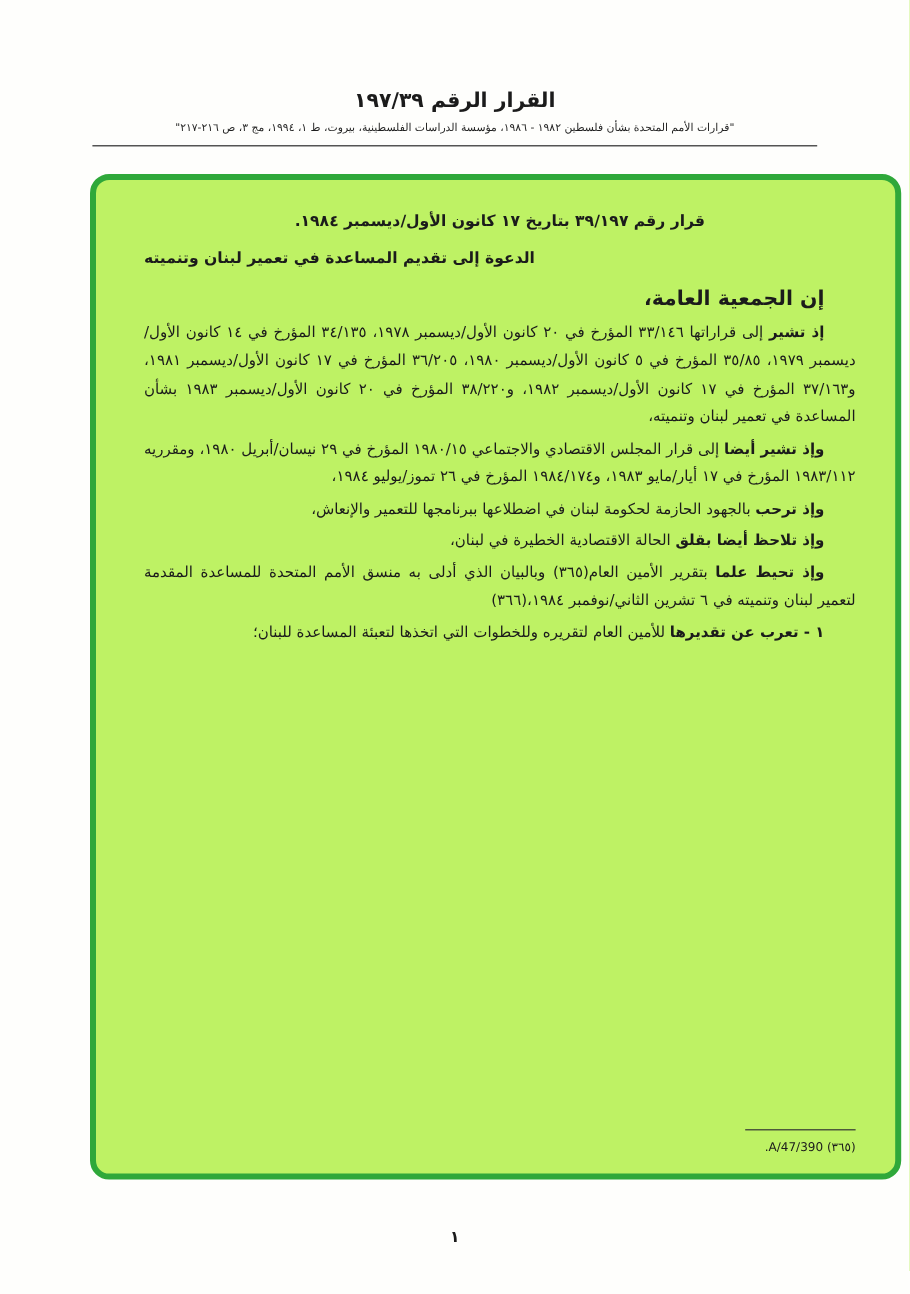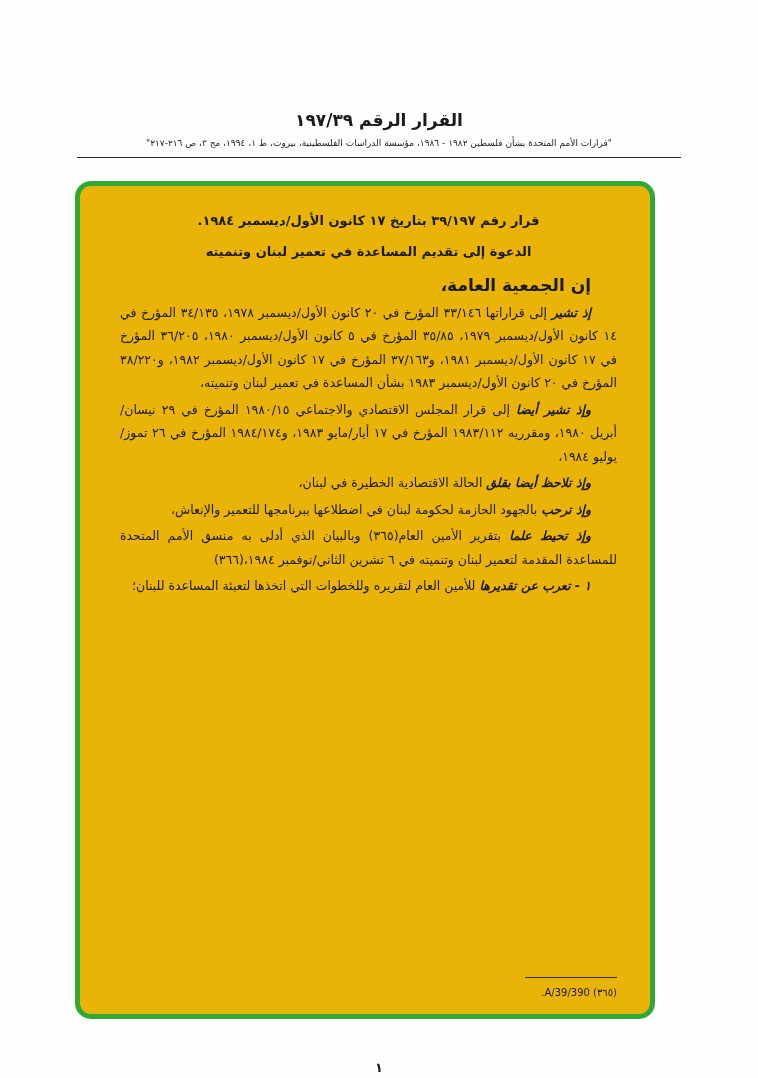--- a/index.html
+++ b/index.html
@@ -3,42 +3,42 @@
 <meta charset="utf-8">
 <style>
   :root { --green:#2fa83a; --ink:#1b1b1b; }
   * { box-sizing:border-box; }
   html,body { margin:0; padding:0; }
   body {
     width:758px; height:1078px; position:relative; overflow:hidden;
     background:#fefefc; color:var(--ink);
     font-family:"DejaVu Sans", sans-serif;
   }
-  .page { position:absolute; inset:0;margin-top:36px; }
+  .page { position:absolute; inset:0; }
 
   .doc-header { position:absolute; top:74px; left:0; width:758px; text-align:center; direction:rtl; }
   .doc-title { font-size:17px; font-weight:700; }
   .doc-source { font-size:9px; margin-top:8px; color:#1f1f1f; }
   .header-rule { position:absolute; top:121px; left:77px; width:604px; border-top:1.5px solid #2b2b2b; }
 
   .green-box {
-    position:absolute; top:145px; left:75px; width:580px; height:838px;
-    border:5px solid var(--green); border-radius:16px; background:#eab308;
+    position:absolute; top:145px; left:75px; width:676px; height:838px;
+    border:5px solid var(--green); border-radius:16px; background:#bef264;
     padding:24px 33px 96px 40px; direction:rtl;
   }
   .text-flow { height:100%; overflow:hidden; }
 
   .res-heading   { font-size:13px; font-weight:700; text-align:center; margin:0 0 9px; line-height:22px; }
-  .res-subheading{ font-size:13px; font-weight:700; text-align:center; margin:0 0 11px; line-height:22px; }
+  .res-subheading{ font-size:13px; font-weight:700; text-align:left; margin:0 0 11px; line-height:22px; }
   .opener { font-size:17px; font-weight:700; margin:0 0 3px; text-indent:26px; line-height:23.5px; }
   .para {
     font-size:12.5px; line-height:23.5px; text-align:justify;
     text-indent:26px; margin:0 0 3px;
   }
-  .para .lead { font-weight:700; font-style:italic; }
+  .para .lead { font-weight:700; }
 
   .footnotes { position:absolute; bottom:14px; right:33px; left:40px; direction:rtl; }
   .fn-sep { width:92px; border-top:1.5px solid #333; margin-bottom:7px; }
   .footnote { font-size:10px; line-height:15.5px; text-align:justify; }
   .fn-label { letter-spacing:0.3px; }
 
   .page-number { position:absolute; top:1024px; left:0; width:758px; text-align:center; font-size:13px; font-weight:700; }
 </style>
 </head>
 <body>
@@ -56,35 +56,35 @@
 
       <div class="res-heading">قرار رقم ٣٩/١٩٧ بتاريخ ١٧ كانون الأول/ديسمبر ١٩٨٤.</div>
       <div class="res-subheading">الدعوة إلى تقديم المساعدة في تعمير لبنان وتنميته</div>
       <p class="opener">إن الجمعية العامة،</p>
 
       <p class="para"><span class="lead">إذ تشير</span><span> إلى قراراتها ٣٣/١٤٦ المؤرخ في ٢٠ كانون الأول/ديسمبر ١٩٧٨، ٣٤/١٣٥ المؤرخ في ١٤ كانون الأول/ديسمبر ١٩٧٩، ٣٥/٨٥ المؤرخ في ٥ كانون الأول/ديسمبر ١٩٨٠، ٣٦/٢٠٥ المؤرخ في ١٧ كانون الأول/ديسمبر ١٩٨١، و٣٧/١٦٣ المؤرخ في ١٧ كانون الأول/ديسمبر ١٩٨٢، و٣٨/٢٢٠ المؤرخ في ٢٠ كانون الأول/ديسمبر ١٩٨٣ بشأن المساعدة في تعمير لبنان وتنميته،</span></p>
 
       <p class="para"><span class="lead">وإذ تشير أيضا</span><span> إلى قرار المجلس الاقتصادي والاجتماعي ١٩٨٠/١٥ المؤرخ في ٢٩ نيسان/أبريل ١٩٨٠، ومقرريه ١٩٨٣/١١٢ المؤرخ في ١٧ أيار/مايو ١٩٨٣، و١٩٨٤/١٧٤ المؤرخ في ٢٦ تموز/يوليو ١٩٨٤،</span></p>
 
 
+      <p class="para"><span class="lead">وإذ ترحب</span><span> بالجهود الحازمة لحكومة لبنان في اضطلاعها ببرنامجها للتعمير والإنعاش،</span></p>
+
       <p class="para"><span class="lead">وإذ تلاحظ أيضا بقلق</span><span> الحالة الاقتصادية الخطيرة في لبنان،</span></p>
-
-      <p class="para"><span class="lead">وإذ ترحب</span><span> بالجهود الحازمة لحكومة لبنان في اضطلاعها ببرنامجها للتعمير والإنعاش،</span></p>
 
 
       <p class="para"><span class="lead">وإذ تحيط علما</span><span> بتقرير الأمين العام(٣٦٥) وبالبيان الذي أدلى به منسق الأمم المتحدة للمساعدة المقدمة لتعمير لبنان وتنميته في ٦ تشرين الثاني/نوفمبر ١٩٨٤،(٣٦٦)</span></p>
 
       <p class="para"><span class="lead">١ - تعرب عن تقديرها</span><span> للأمين العام لتقريره وللخطوات التي اتخذها لتعبئة المساعدة للبنان؛</span></p>
 
     </div>
 
     <div class="footnotes">
       <div class="fn-sep"></div>
       <div class="footnote">
         <span class="fn-label">(٣٦٥)</span>
-        <span>A/39/390.</span>
+        <span>A/47/390.</span>
       </div>
     </div>
   </div>
 
   <div class="page-number">١</div>
 
 </div>
 
 </body></html>

